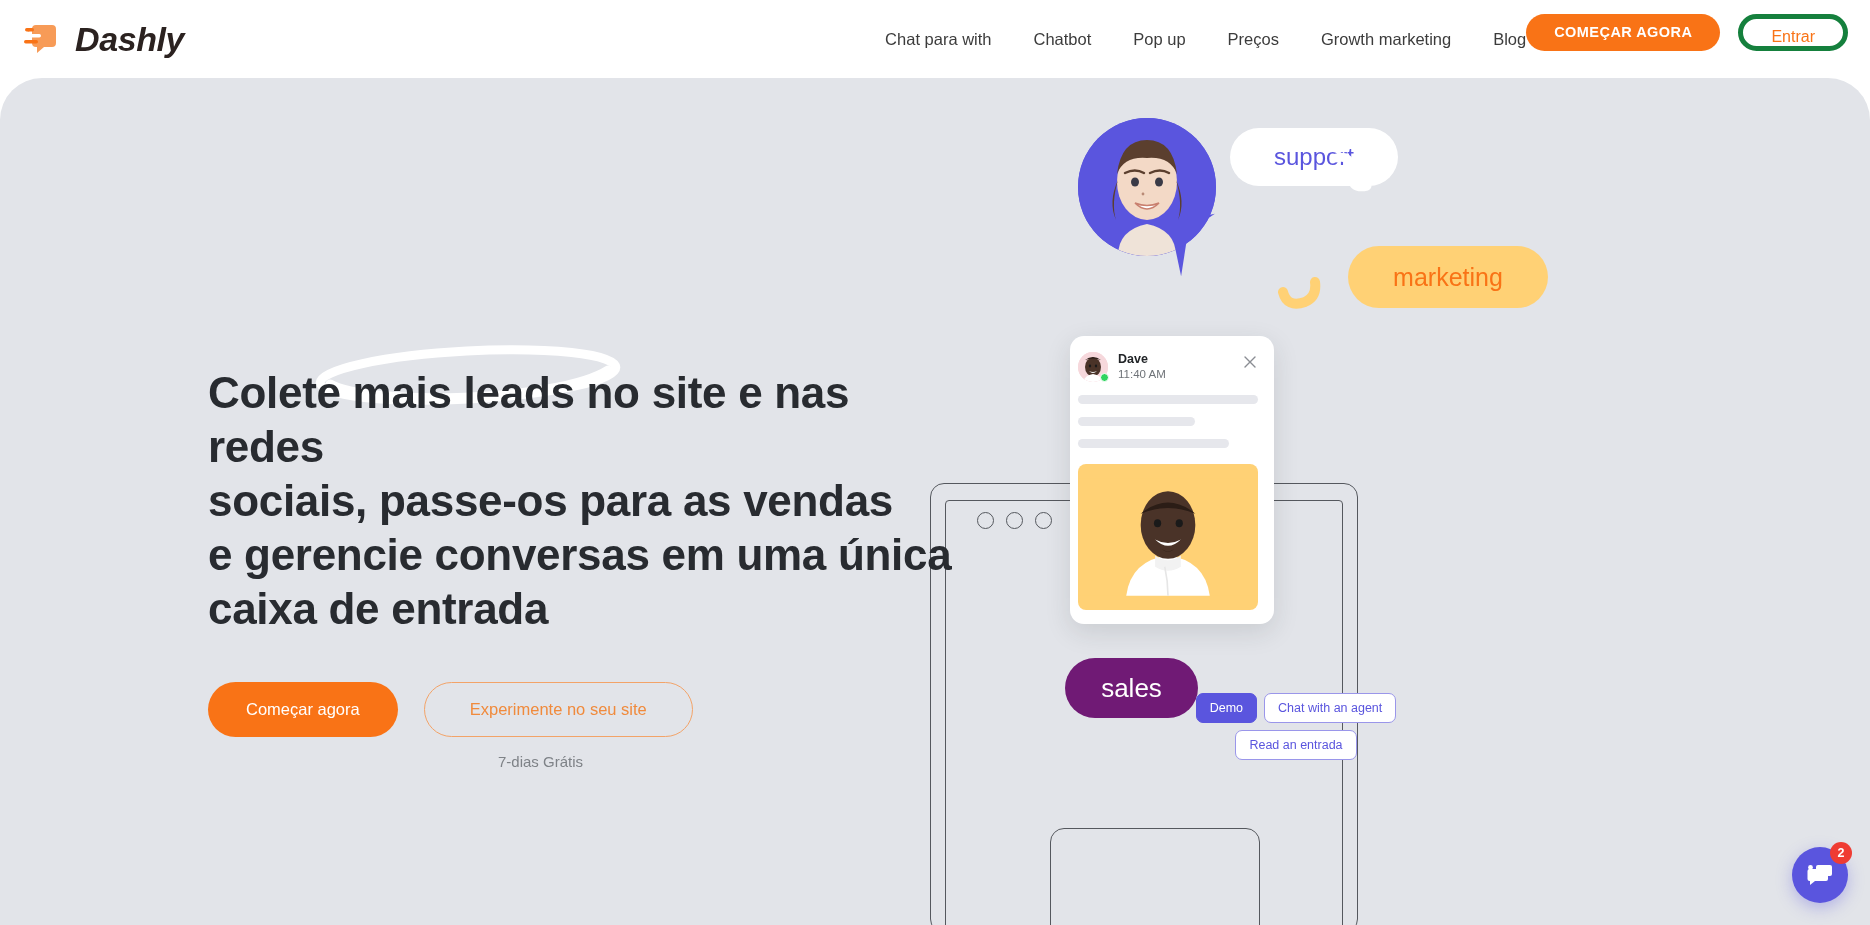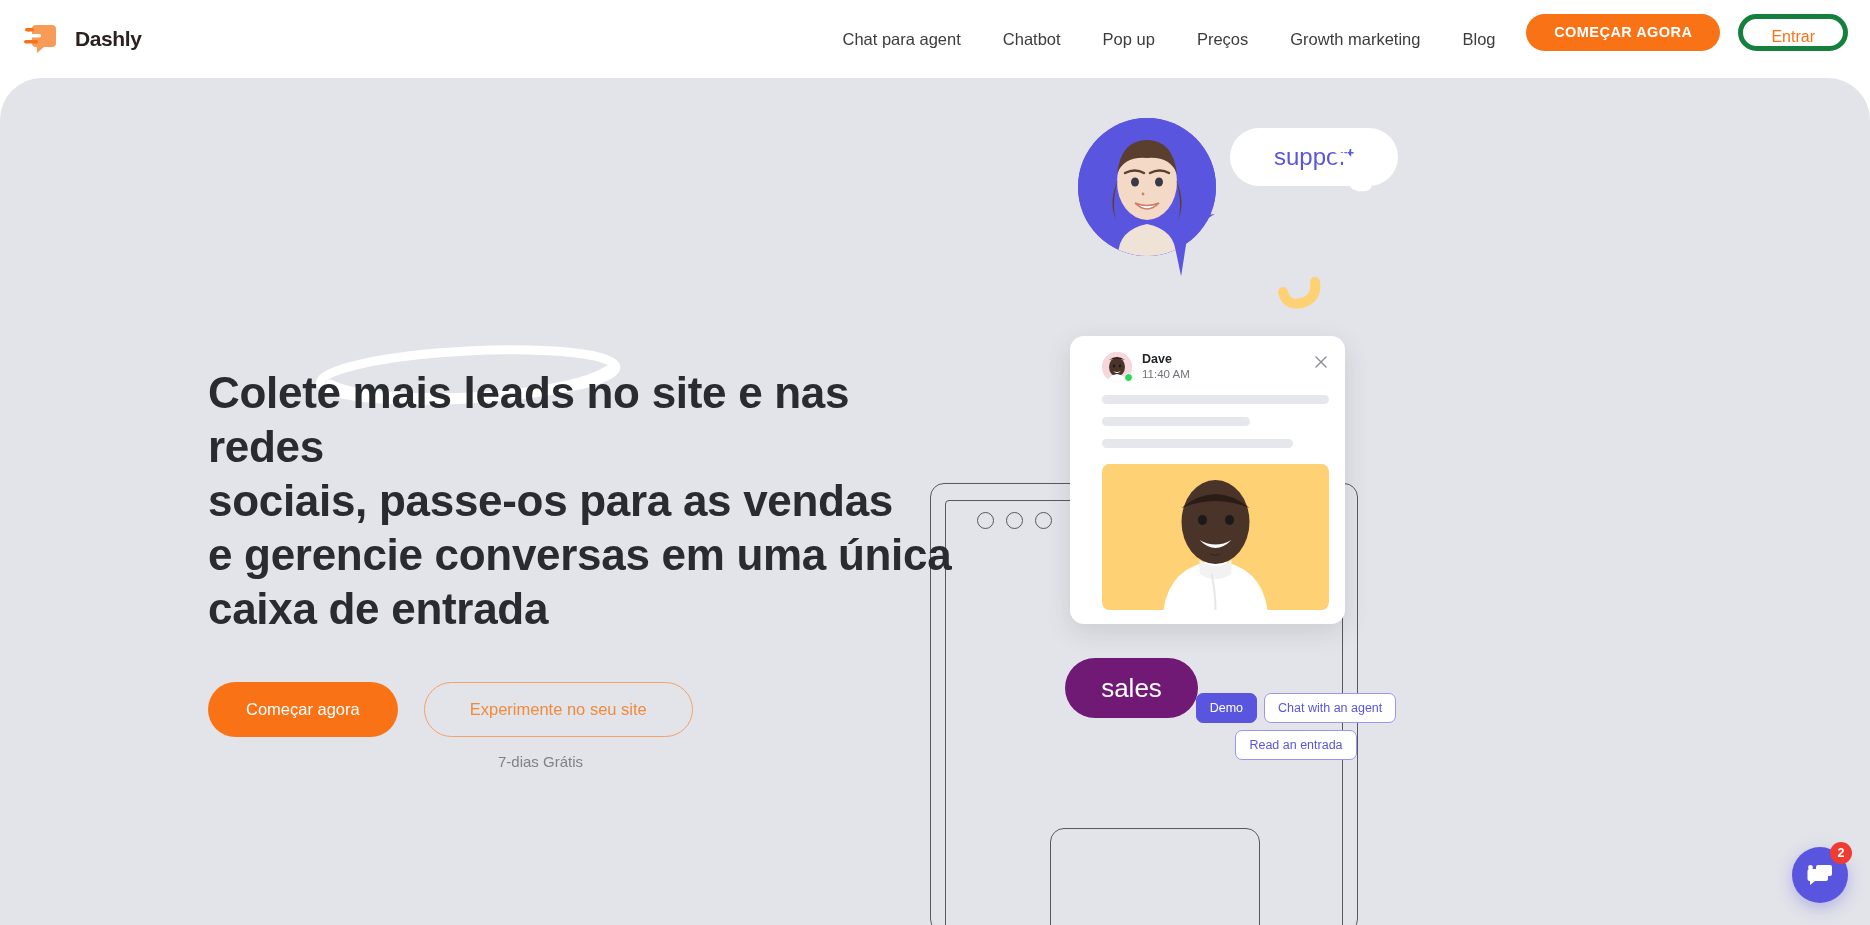--- a/index.html
+++ b/index.html
@@ -17,21 +17,21 @@
     display: flex; align-items: center;
     background: #ffffff;
     z-index: 40;
   }
   .logo-wrap {
     display: flex; align-items: center; gap: 9px;
     margin-left: 22px;
   }
   .logo-mark { width: 44px; height: 40px; display: block; }
   .logo-text {
-    font-size: 21px; font-weight: bold; 
+    font-size: 34px; font-weight: bold; font-style: italic;
     color: #2b2220; letter-spacing: -0.4px;
   }
 
   .nav {
     display: flex; align-items: center; gap: 0;
     margin-left: 680px;
   }
   .nav-item {
     font-size: 16.5px; color: #3c3c3c;
     padding: 0 21px; cursor: pointer; white-space: nowrap;
@@ -155,24 +155,24 @@
   .dot { width: 17px; height: 17px; border: 1.4px solid #55585e; border-radius: 50%; }
   .keyboard-hint {
     position: absolute; left: 10px; top: 750px;
     width: 210px; height: 120px;
     border: 1.4px solid #55585e; border-radius: 14px 14px 0 0;
   }
 
   
   .chat-card {
     position: absolute; left: 30px; top: 258px;
-    width: 275px;
+    width: 204px;
     background: #ffffff; border-radius: 14px;
     box-shadow: 0 8px 26px rgba(40,43,48,0.13);
-    padding: 16px 16px 14px 32px;
+    padding: 16px 16px 14px 8px;
     z-index: 5;
   }
   .chat-head { display: flex; align-items: flex-start; position: relative; }
   .chat-avatar-wrap { position: relative; width: 30px; height: 30px; flex: 0 0 auto; }
   .chat-avatar {
     width: 30px; height: 30px; border-radius: 50%;
     background: #f6d8dc; overflow: hidden;
   }
   .online-dot {
     position: absolute; right: -1px; bottom: 0px;
@@ -236,21 +236,21 @@
       <path d="M14 6 h16 a4 4 0 0 1 4 4 v14 a4 4 0 0 1 -4 4 h-8 l-7 6 v-6 h-1 a4 4 0 0 1 -4 -4 v-14 a4 4 0 0 1 4 -4 z" fill="#f79b57"></path>
       <rect x="3" y="9" width="9" height="3.4" rx="1.7" fill="#f97316"></rect>
       <rect x="6" y="15" width="13" height="3.4" rx="1.7" fill="#ffffff"></rect>
       <rect x="2" y="21" width="14" height="3.4" rx="1.7" fill="#f97316"></rect>
       <circle cx="6.5" cy="10.7" r="1.8" fill="#f97316"></circle>
     </svg>
     <span class="logo-text">Dashly</span>
   </div>
 
   <nav class="nav">
-    <span class="nav-item">Chat para agent</span>
+    <span class="nav-item">Chat para with</span>
     <span class="nav-item">Chatbot</span>
     <span class="nav-item">Pop up</span>
     <span class="nav-item">Preços</span>
     <span class="nav-item">Growth marketing</span>
     <span class="nav-item">Blog</span>
   </nav>
 
   <div class="header-actions">
     <button class="btn-start-now">COMEÇAR AGORA</button>
     <button class="btn-login">Entrar</button>
@@ -294,20 +294,21 @@
           <ellipse cx="81" cy="64" rx="4" ry="4.5" fill="#3a3a46"></ellipse>
           <path d="M47 55 q10 -5 19 0" stroke="#5b3f2e" stroke-width="2.5" fill="none" stroke-linecap="round"></path>
           <path d="M72 55 q10 -5 19 0" stroke="#5b3f2e" stroke-width="2.5" fill="none" stroke-linecap="round"></path>
           <path d="M57 85 q12 12 24 0 q-12 5 -24 0 z" fill="#ffffff" stroke="#c9806f" stroke-width="1.6"></path>
           <circle cx="65" cy="76" r="1.4" fill="#b98a76"></circle>
         </svg>
       </div>
     </div>
 
     <div class="pill pill-support">support</div>
+    <div class="pill pill-marketing">marketing</div>
     <div class="pill pill-sales">sales</div>
 
     <svg class="deco-squiggle" width="46" height="50" viewBox="0 0 46 50">
       <path d="M8 10 q16 -4 15 14 q-1 18 16 14" fill="none" stroke="#ffffff" stroke-width="9" stroke-linecap="round"></path>
     </svg>
     <svg class="deco-crescent" width="46" height="40" viewBox="0 0 46 40">
       <path d="M8 16 q4 16 22 10 q12 -5 10 -20" fill="none" stroke="#ffd175" stroke-width="10" stroke-linecap="round"></path>
     </svg>
     <svg class="deco-swirl" width="100" height="90" viewBox="0 0 100 90">
       <path d="M72 16 C40 6 16 26 26 50 C34 70 70 72 72 56 C74 40 34 44 20 60 L10 76" fill="none" stroke="#f97316" stroke-width="7" stroke-linecap="round"></path>

